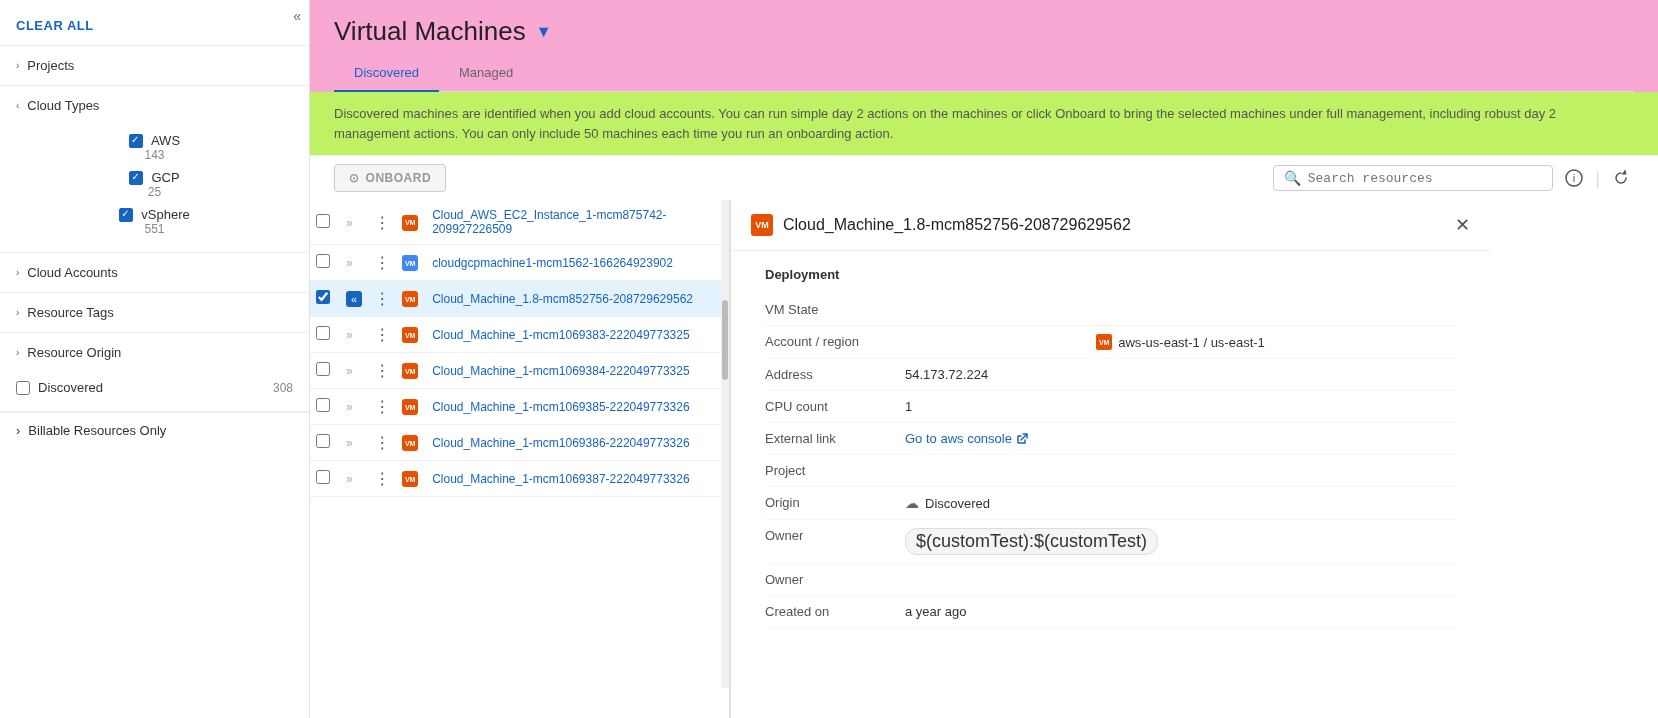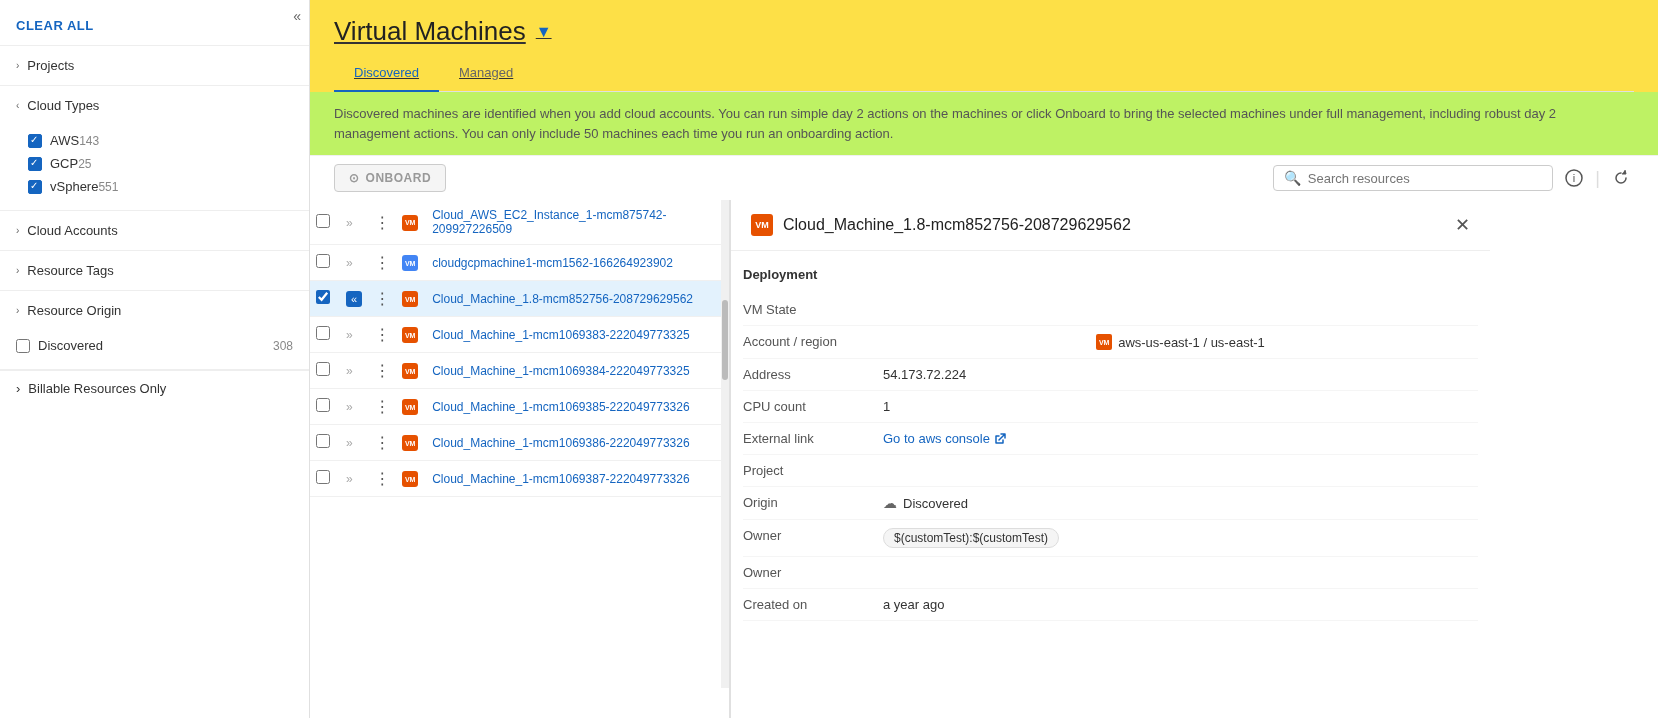--- a/index.html
+++ b/index.html
@@ -53,20 +53,21 @@
       color: #666;
     }
     .filter-section-content {
       padding: 4px 16px 12px 16px;
     }
     .filter-item {
       display: flex;
       align-items: center;
       justify-content: flex-start;
       padding: 4px 12px;
+      flex-direction: column;
     }
     .filter-item-left {
       display: flex;
       align-items: center;
       gap: 8px;
     }
     .filter-count {
       color: #888;
       font-size: 12px;
     }
@@ -110,22 +111,21 @@
     
     .main {
       flex: 1;
       display: flex;
       flex-direction: column;
       overflow: hidden;
       background: #fff;
     }
     .page-header {
       padding: 16px 24px 0;
-      background: #fde047;
-      text-decoration: underline;
+      background: #f9a8d4;
     }
     .page-title-row {
       display: flex;
       align-items: center;
       gap: 10px;
       margin-bottom: 8px;
     }
     .page-title {
       font-size: 26px;
       font-weight: 400;
@@ -204,20 +204,21 @@
       gap: 6px;
       background: #fff;
     }
     .search-box input {
       border: none;
       outline: none;
       font-size: 13px;
       color: #999;
       width: 100%;
       background: transparent;
+      font-family: Liberation Mono, monospace;
     }
     .icon-btn {
       background: none;
       border: none;
       cursor: pointer;
       color: #555;
       font-size: 16px;
       padding: 4px;
       display: flex;
       align-items: center;
@@ -327,21 +328,21 @@
       color: #222;
     }
     .close-btn {
       background: none;
       border: none;
       cursor: pointer;
       color: #555;
       font-size: 18px;
     }
     .detail-content {
-      padding: 16px 12px;
+      padding: 16px 34px;
     }
     .detail-section-title {
       font-size: 13px;
       font-weight: 600;
       color: #333;
       margin-bottom: 12px;
     }
     .detail-row {
       display: flex;
       padding: 8px 0;
@@ -396,21 +397,21 @@
       text-decoration: none;
       display: flex;
       align-items: center;
       gap: 4px;
     }
     .tag-chip {
       background: #f5f5f5;
       border: 1px solid #ddd;
       border-radius: 12px;
       padding: 2px 10px;
-      font-size: 12px;
+      font-size: 18px;
       color: #333;
       display: inline-block;
     }
     .origin-row {
       display: flex;
       align-items: center;
       gap: 6px;
       color: #333;
     }
     .cloud-icon {

